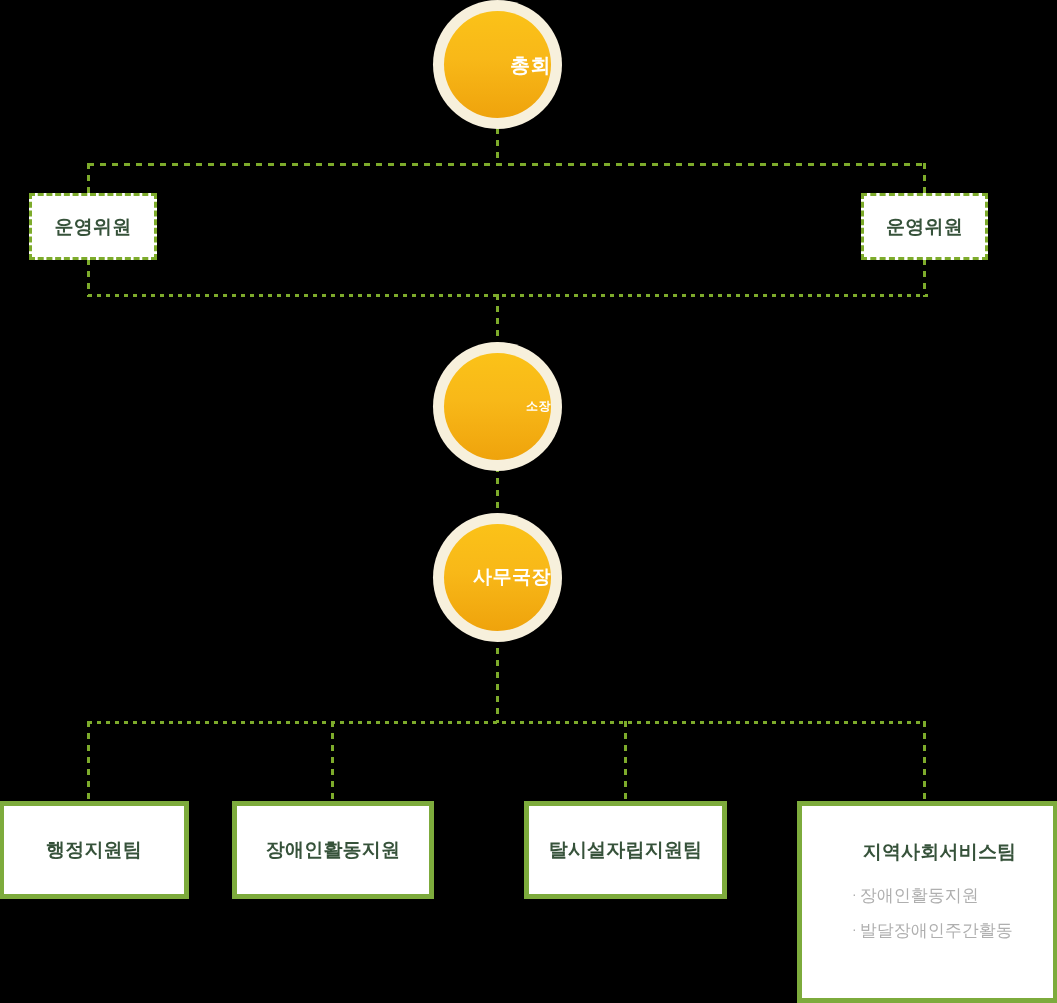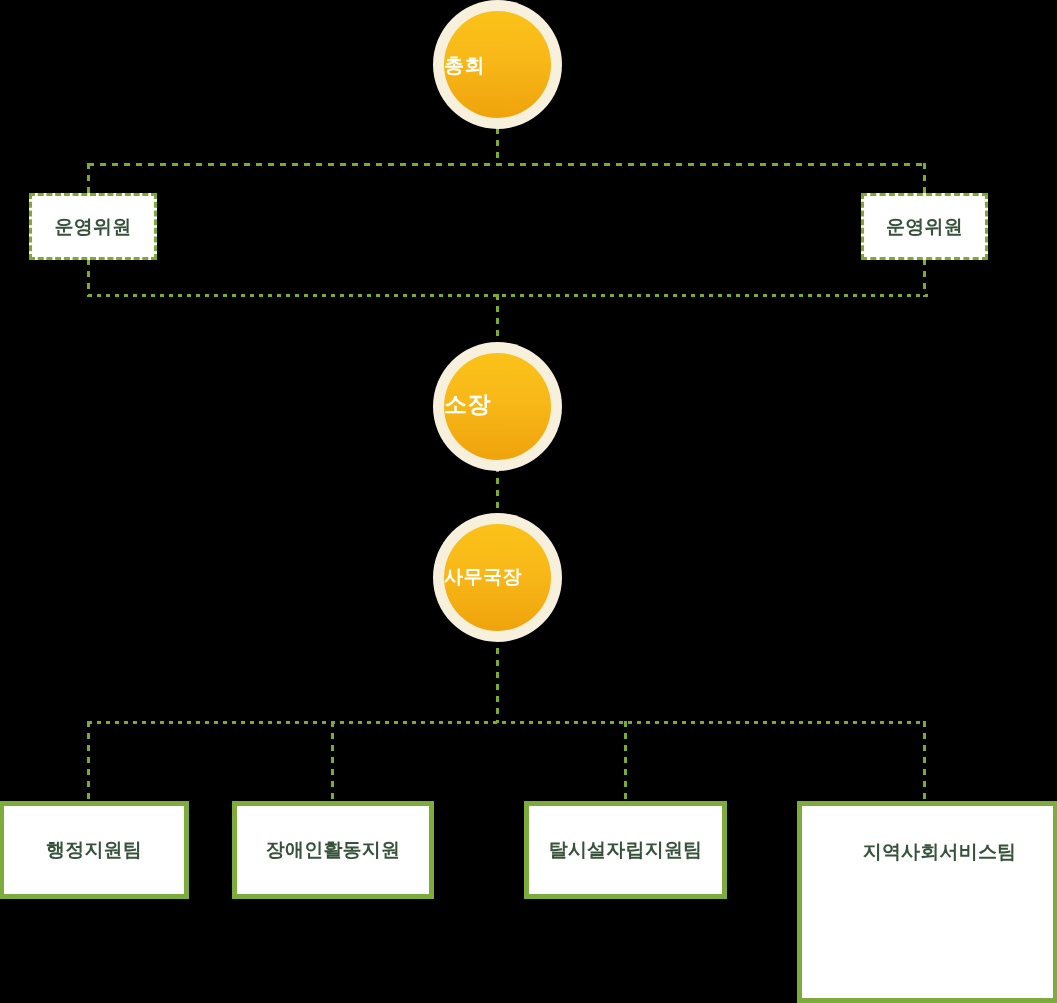--- a/index.html
+++ b/index.html
@@ -52,21 +52,21 @@
     display: flex;
     align-items: center;
     justify-content: center;
     box-sizing: border-box;
   }
   .circle .inner {
     border-radius: 50%;
     background: linear-gradient(to bottom, #FBC218 0%, #F8B818 45%, #EFA30C 100%);
     display: flex;
     align-items: center;
-    justify-content: flex-start;
+    justify-content: flex-end;
     width: 100%;
     height: 100%;
     box-sizing: border-box;
   }
   .circle .ctext {
     color: #FFFFFF;
     font-weight: bold;
     letter-spacing: 0.5px;
     text-align: center;
     line-height: 1.1;
@@ -163,21 +163,21 @@
   <div class="cbox" style="left:29px; top:193px; width:128px; height:67px;">
     <span class="btext">운영위원</span>
   </div>
 
   <div class="cbox" style="left:861px; top:193px; width:127px; height:67px;">
     <span class="btext">운영위원</span>
   </div>
 
   <div class="circle" style="left:433px; top:342px; width:129px; height:129px; padding:11px;">
     <div class="inner">
-      <span class="ctext" style="font-size:23px;font-family:Liberation Mono, monospace;">소장</span>
+      <span class="ctext" style="font-size:12px;">소장</span>
     </div>
   </div>
 
   <div class="circle" style="left:433px; top:513px; width:129px; height:129px; padding:11px;">
     <div class="inner">
       <span class="ctext" style="font-size:19px;">사무국장</span>
     </div>
   </div>
 
   <div class="tbox simple" style="left:-1px; top:801px; width:190px; height:98px;">
@@ -187,15 +187,23 @@
   <div class="tbox simple" style="left:232px; top:801px; width:202px; height:98px;">
     <span class="ttitle">장애인활동지원</span>
   </div>
 
   <div class="tbox simple" style="left:524px; top:801px; width:203px; height:98px;">
     <span class="ttitle">탈시설자립지원팀</span>
   </div>
 
   <div class="tbox" style="left:797px; top:801px; width:261px; height:202px; padding-top:33px;padding-left:24px;">
     <span class="ttitle">지역사회서비스팀</span>
+    <div class="sublist">
+      <div class="subitem">
+        <span class="dot">·</span><span>장애인활동지원</span>
+      </div>
+      <div class="subitem">
+        <span class="dot">·</span><span>발달장애인주간활동</span>
+      </div>
+    </div>
   </div>
 
 </div>
 
 </body></html>

